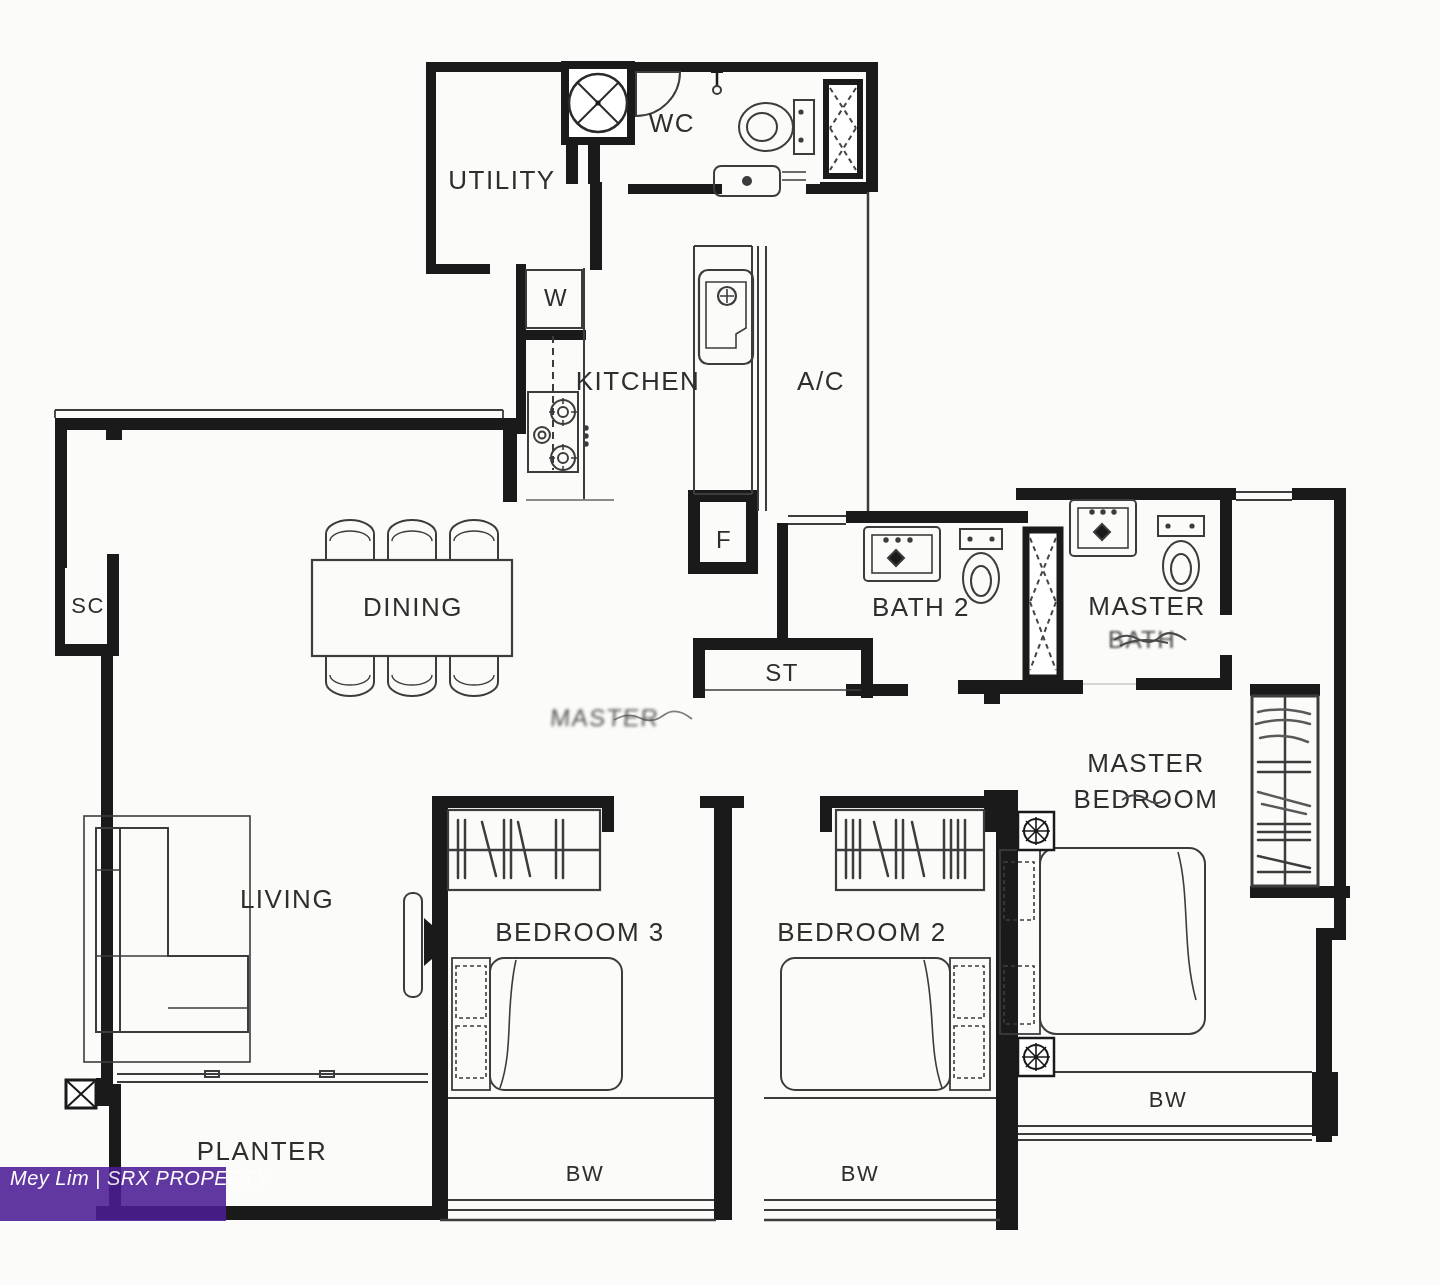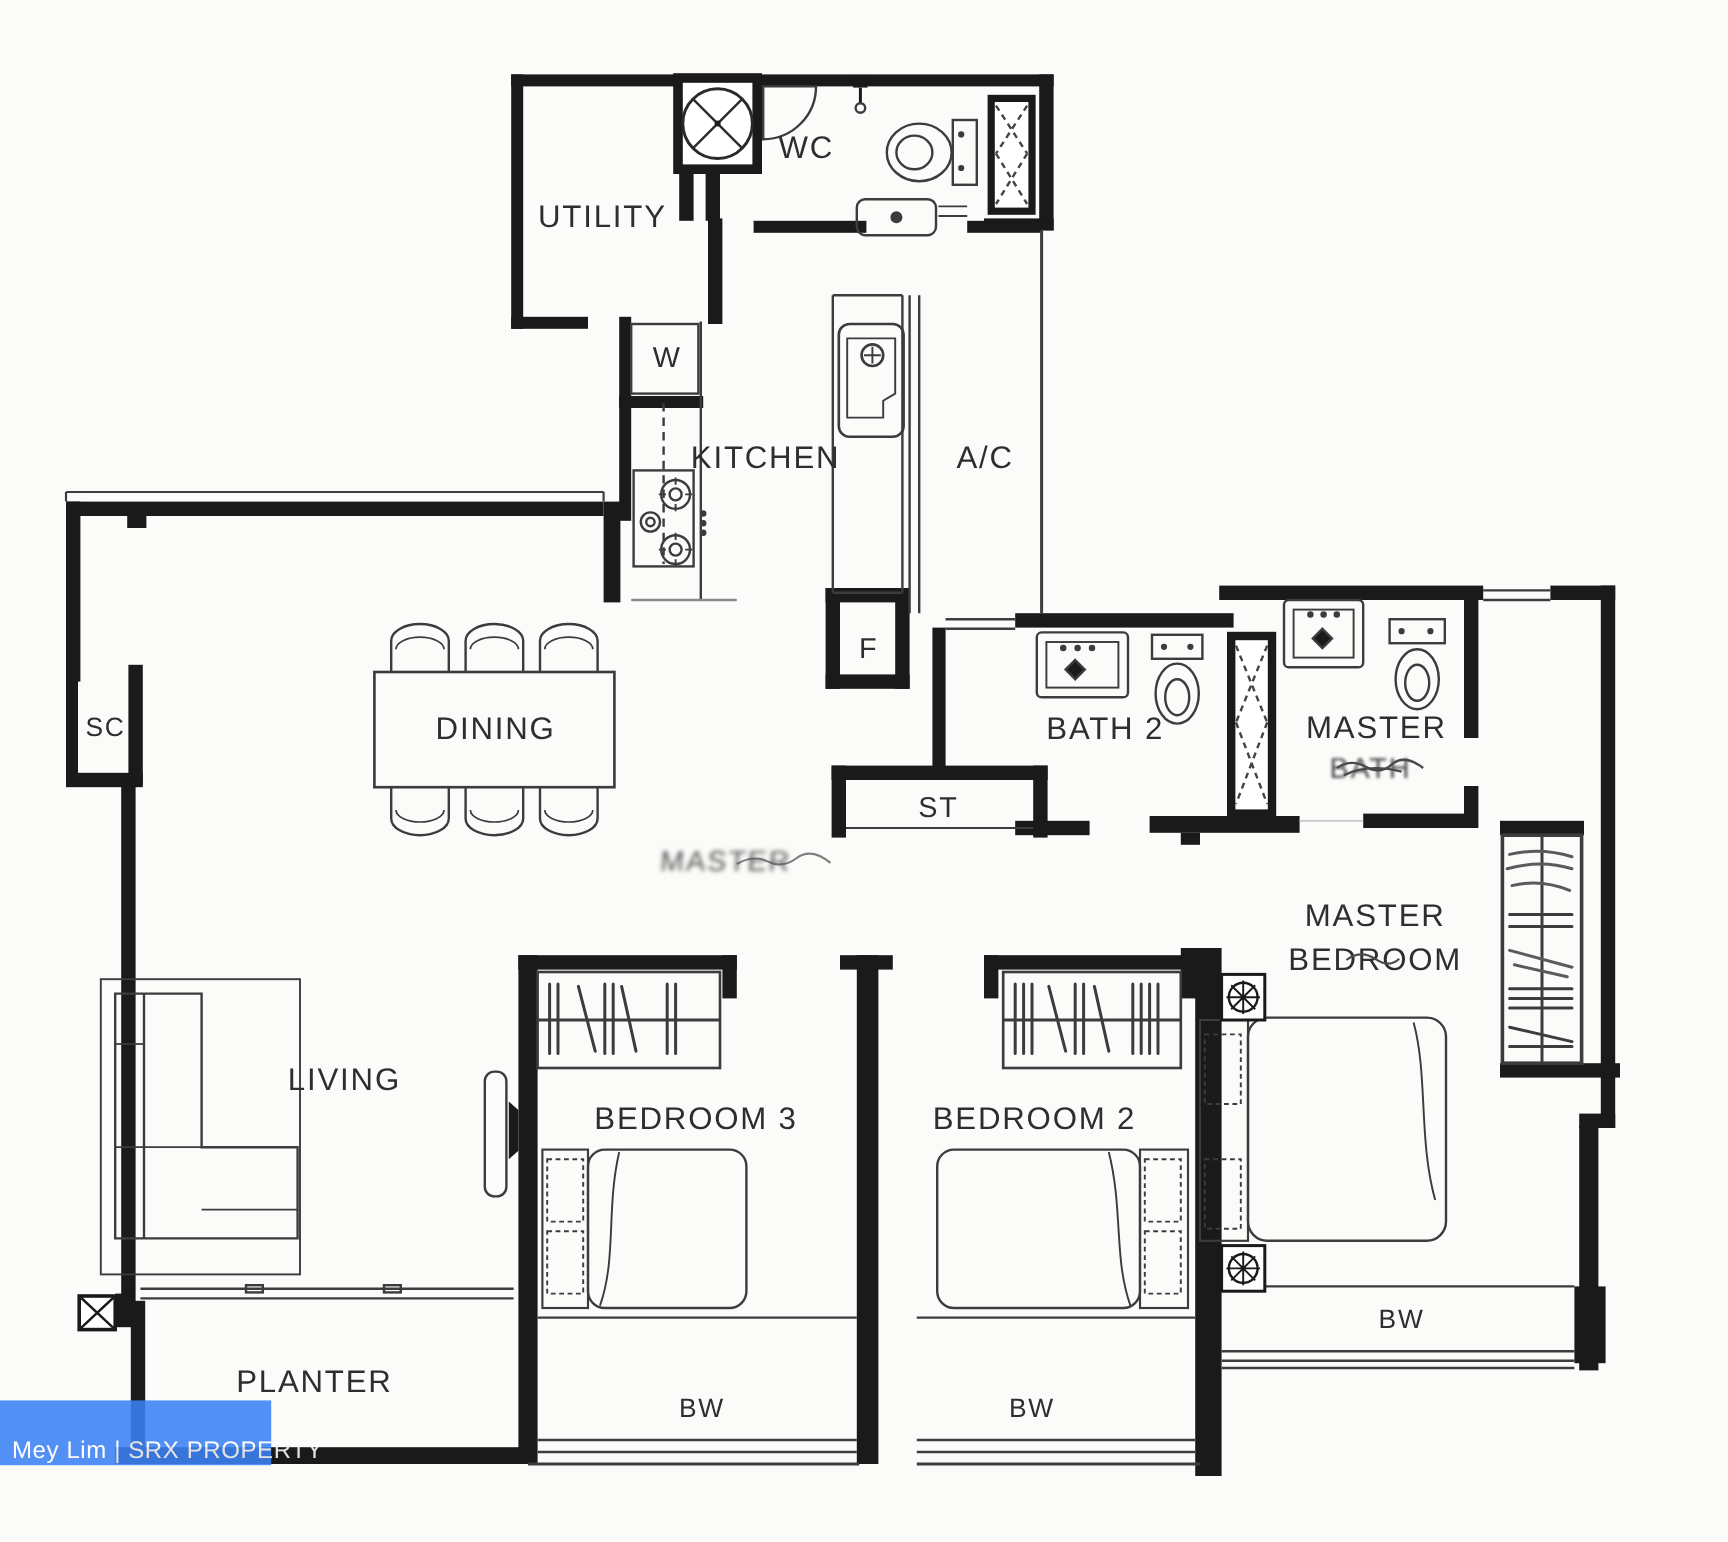--- a/index.html
+++ b/index.html
@@ -6,22 +6,22 @@
   .stage{position:relative;width:1440px;height:1285px;background:#fbfbf9;overflow:hidden;
          font-family:"Liberation Sans", sans-serif;}
   svg{position:absolute;left:0;top:0;}
   .room-label{fill:#2e2e2e;font-family:"Liberation Sans",sans-serif;letter-spacing:1.5px;}
   .fs-big{font-size:26px;}
   .fs-med{font-size:24px;}
   .fs-sm{font-size:22px;}
   .smudge{filter:url(#blurA);fill:#4a4a4a;}
   .smudge2{filter:url(#blurB);fill:#555;}
   .watermark{position:absolute;left:0;top:1167px;width:226px;height:54px;
-             background:#3b82f6;opacity:.88;display:flex;align-items:flex-end;
-             padding-left:10px;box-sizing:border-box;}
+             background:#4c1d95;opacity:.88;display:flex;align-items:flex-start;
+             padding-left:10px;box-sizing:border-box;font-style:italic;}
   .watermark span{color:#ffffff;font-size:20px;letter-spacing:.5px;white-space:nowrap;}
 </style>
 </head>
 <body>
 
 <div class="stage">
 <svg width="1440" height="1285" viewBox="0 0 1440 1285">
   <defs>
     <filter id="blurA" x="-20%" y="-20%" width="140%" height="140%">
           <feGaussianBlur stdDeviation="1.3"></feGaussianBlur>

